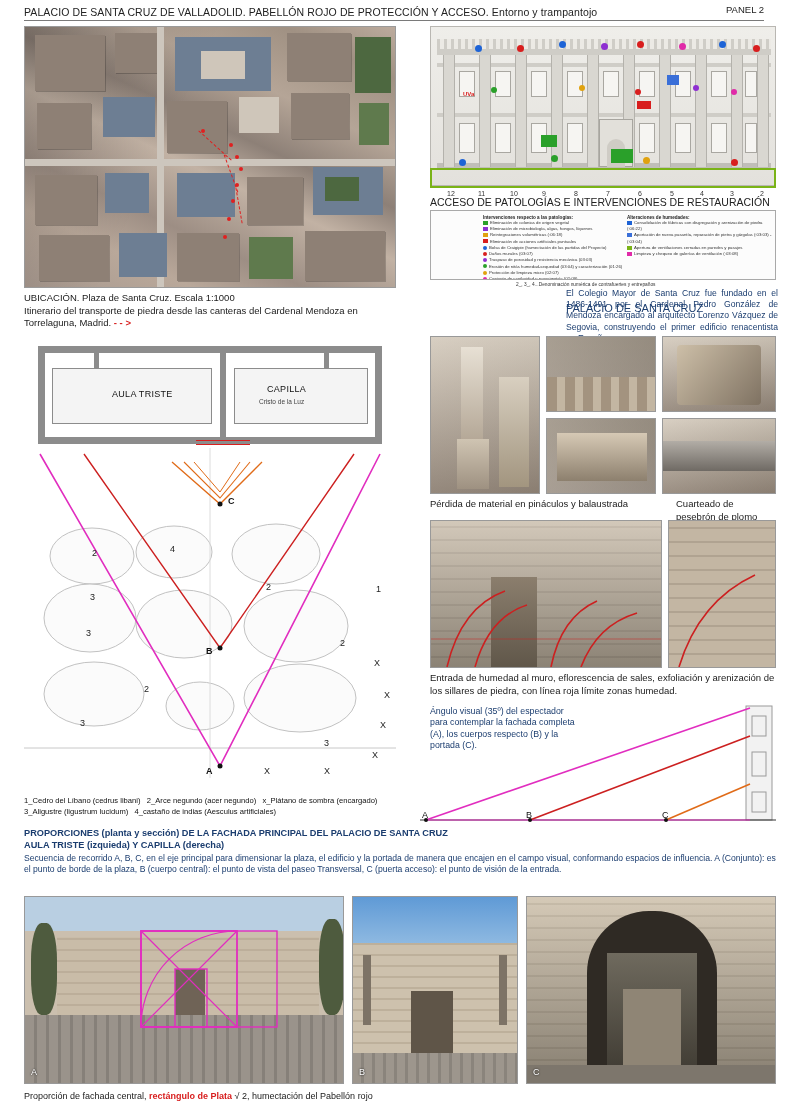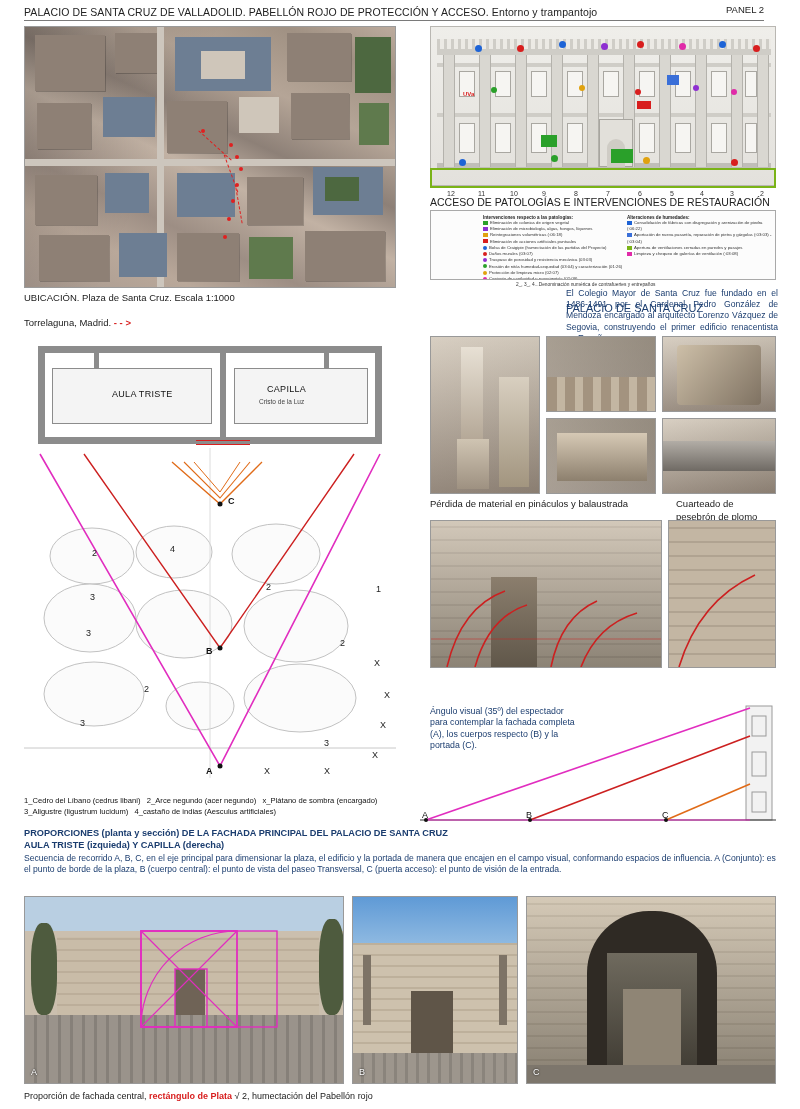--- a/index.html
+++ b/index.html
@@ -205,21 +205,21 @@
     <div class="aer-dot" style="left:210px;top:128px;"></div>
     <div class="aer-dot" style="left:214px;top:140px;"></div>
     <div class="aer-dot" style="left:210px;top:156px;"></div>
     <div class="aer-dot" style="left:206px;top:172px;"></div>
     <div class="aer-dot" style="left:202px;top:190px;"></div>
     <div class="aer-dot" style="left:198px;top:208px;"></div>
     <div class="aer-dot" style="left:176px;top:102px;"></div>
   </div>
   <div class="cap" style="left:24px;top:292px;width:380px;">
     <span>UBICACIÓN. Plaza de Santa Cruz. Escala 1:1000</span><br>
-    <br>
+    <span>Itinerario del transporte de piedra desde las canteras del Cardenal Mendoza en</span><br>
     <span>Torrelaguna, Madrid.</span>
     <span style="color:#d81e1e;font-weight:bold;">- - &gt;</span>
   </div>
 
   <div class="ph" id="elev">
     <div class="el-sky"></div>
 
     <div class="el-band" style="left:6px;top:22px;width:334px;height:6px;"></div>
     <div class="el-band" style="left:6px;top:36px;width:334px;height:4px;"></div>
     <div class="el-band" style="left:6px;top:86px;width:334px;height:4px;"></div>
@@ -454,20 +454,21 @@
       <path d="M0 118 H232" stroke="#cc2020" fill="none" stroke-width="1" opacity=".5"></path>
     </svg>
   </div>
   <div class="photo ph-stone2" style="left:668px;top:520px;width:108px;height:148px;">
     <div style="position:absolute;inset:0;background:repeating-linear-gradient(0deg,#c3b6a3 0 12px,#b0a391 12px 14px);"></div>
     <svg style="position:absolute;left:0;top:0;" width="108" height="148">
       <path d="M10 146 Q 30 80 86 54" stroke="#cc2020" fill="none" stroke-width="1.6"></path>
     </svg>
   </div>
 
+  <div class="cap" style="left:430px;top:672px;width:350px;">Entrada de humedad al muro, eflorescencia de sales, exfoliación y arenización de los sillares de piedra, con línea roja límite zonas humedad.</div>
 
   <div class="angle-text" style="left:430px;top:706px;width:200px;">
     <span>Ángulo visual (35º) del espectador</span><br>
     <span>para contemplar la fachada completa</span><br>
     <span>(A), los cuerpos respecto (B) y la</span><br>
     <span>portada (C).</span>
   </div>
 
   <div class="ph" style="left:420px;top:700px;width:356px;height:126px;">
     <svg width="356" height="126" viewBox="0 0 356 126">

